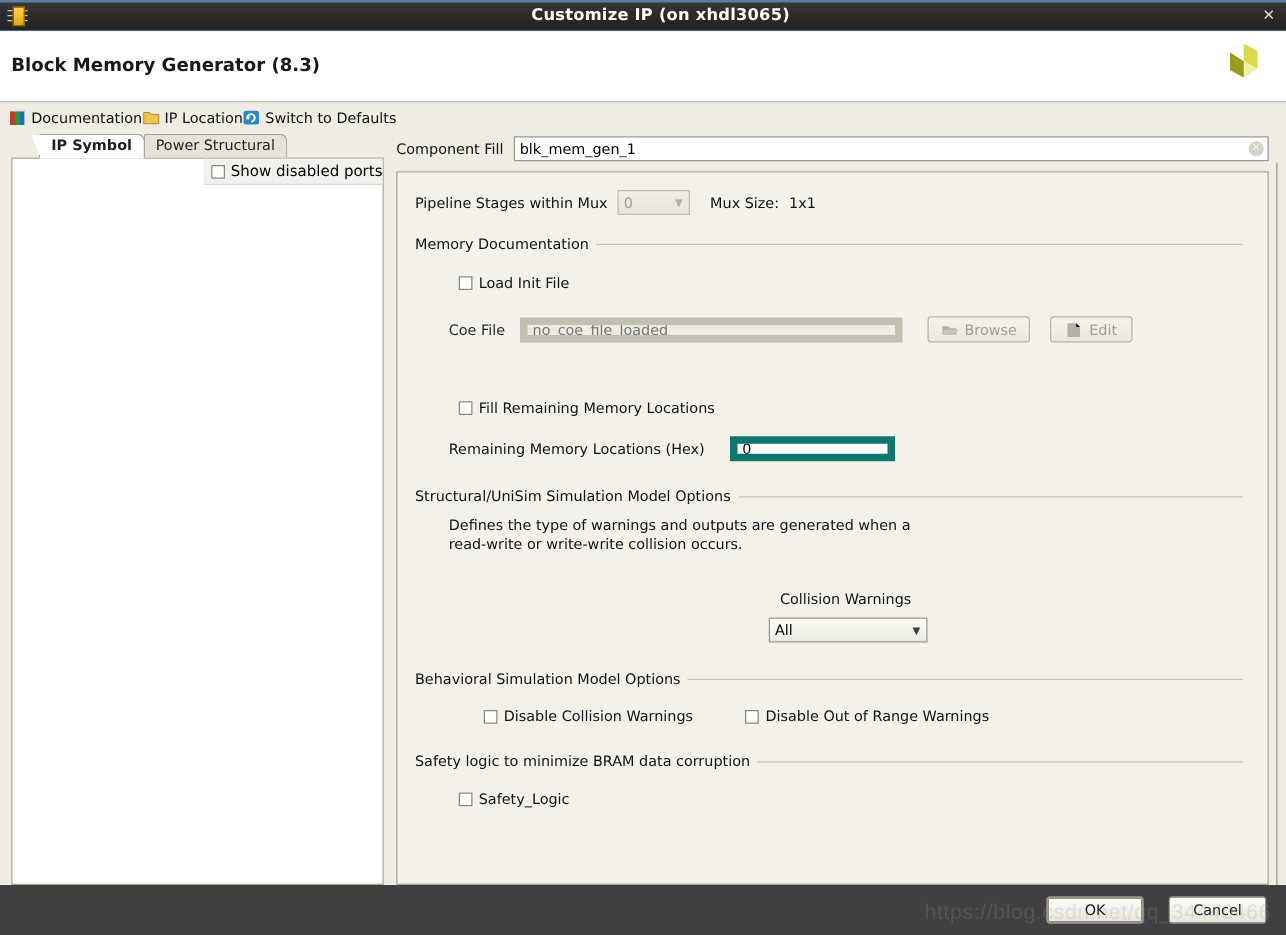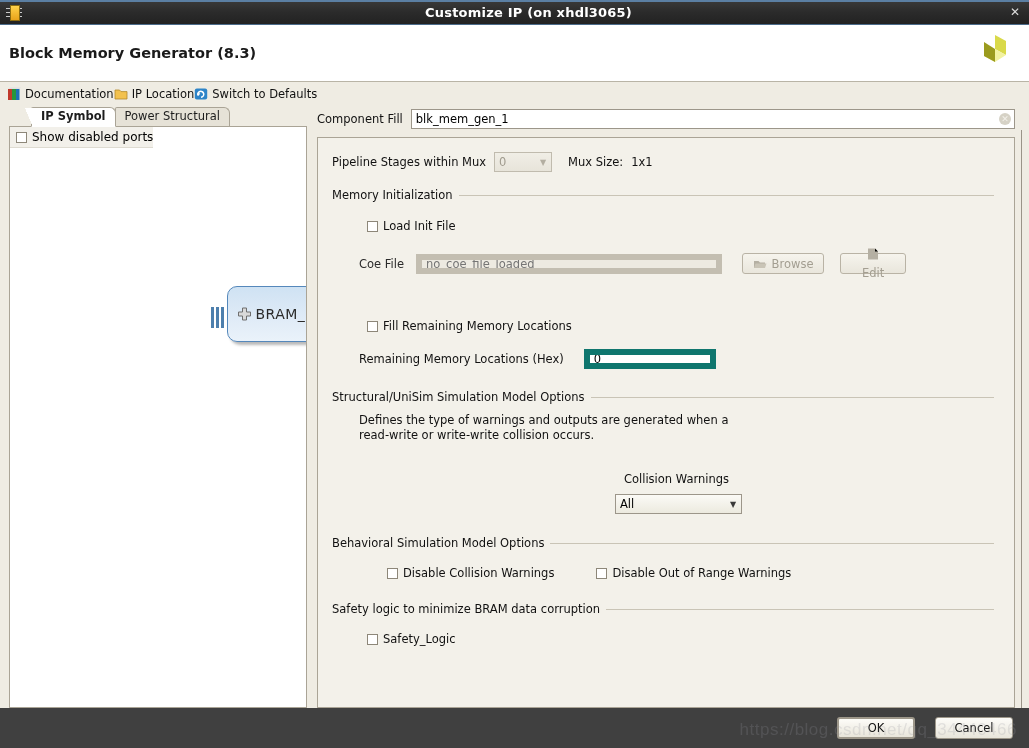--- a/index.html
+++ b/index.html
@@ -189,22 +189,23 @@
     width: 8px; height: 19px;
     background: linear-gradient(to top right, transparent 49%, #fff 50%);
     border-left: 0;
   }
   .leftpane-box {
     flex: 1 1 auto;
     background: #ffffff;
     border: 1px solid #aaa496;
     min-height: 0;
     display: flex;
-    flex-direction: row;
-    position: relative;
+    flex-direction: column;
+    position: relative;
+    align-items: flex-end;
   }
   .disabled-ports-row {
     background: #f2f0ea;
     border-bottom: 1px solid #dedbd1;
     height: 20px;
     display: flex;
     align-items: center;
     padding-left: 6px;
     gap: 5px;
     flex: 0 0 auto;
@@ -585,40 +586,40 @@
           <span class="combo disabled" style="width:58px;">
             <span class="cb-txt">0</span>
             <span class="cb-arrow">▼</span>
           </span>
           <span class="lbl" style="margin-left:8px;">Mux Size:</span>
           <span class="lbl">1x1</span>
         </div>
 
         <div class="section" style="margin-top:16px;">
           <div class="section-head">
-            <span>Memory Initialization</span>
+            <span>Memory Documentation</span>
             <span class="rule"></span>
           </div>
 
           <div class="chkrow" style="margin:17px 0 0 35px;">
             <span class="chk"></span>
             <span class="lbl">Load Init File</span>
           </div>
 
           <div class="form-row" style="margin:20px 0 0 27px;">
             <span class="lbl" style="color:#2b2b2b;">Coe File</span>
             <input class="txtinput disabled" type="text" style="width: 306px; margin-left: 4px;" disabled="" placeholder="no_coe_file_loaded">
             <span class="btn" style="margin-left:12px;">
               <svg class="ico" viewBox="0 0 14 14">
                 <path d="M1 4 h4.5 L7 5.5 H12 V11 H1 Z" fill="#b5b0a3"></path>
                 <path d="M2.5 6.5 H13.5 L12 11 H1 Z" fill="#c9c4b6"></path>
               </svg>
               <span>Browse</span>
             </span>
-            <span class="btn" style="margin-left:8px; min-width:66px;flex-direction:column;">
+            <span class="btn" style="margin-left:8px; min-width:66px;">
               <svg class="ico" viewBox="0 0 14 14">
                 <path d="M2 1.5 H9 L12 4.5 V12.5 H2 Z" fill="#b5b0a3"></path>
                 <path d="M9 1.5 V4.5 H12 Z" fill="#dedac f"></path>
               </svg>
               <span>Edit</span>
             </span>
           </div>
 
           <div class="chkrow" style="margin:45px 0 0 35px;">
             <span class="chk"></span>

